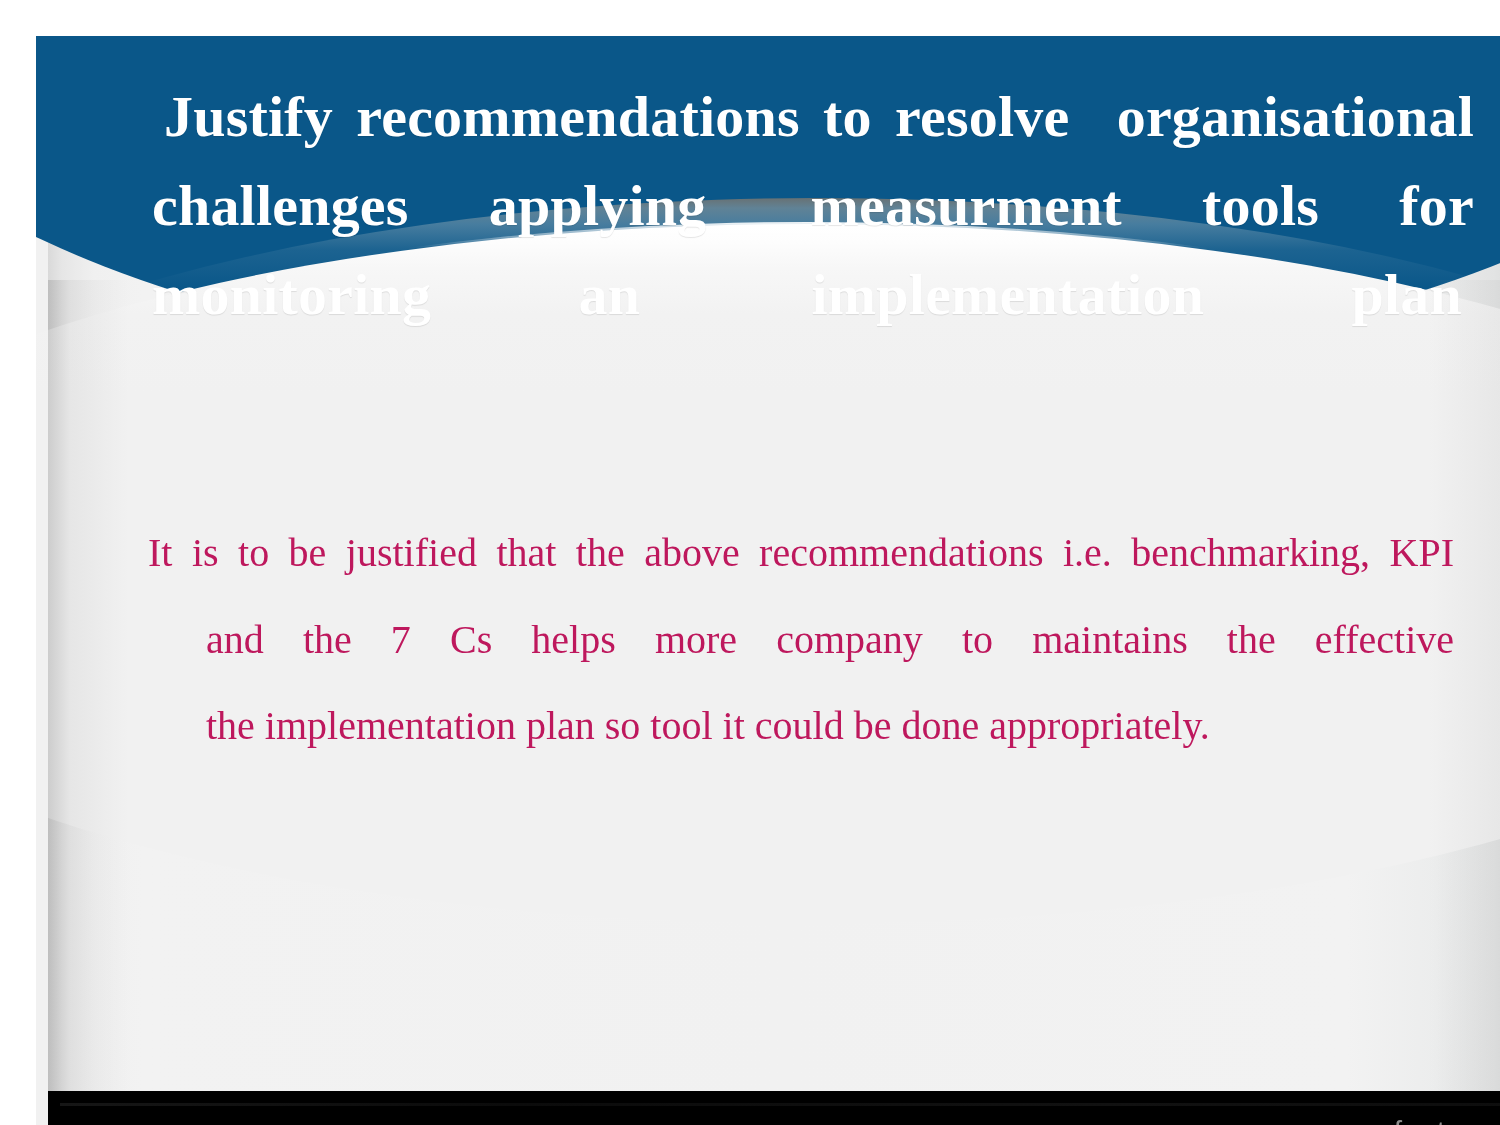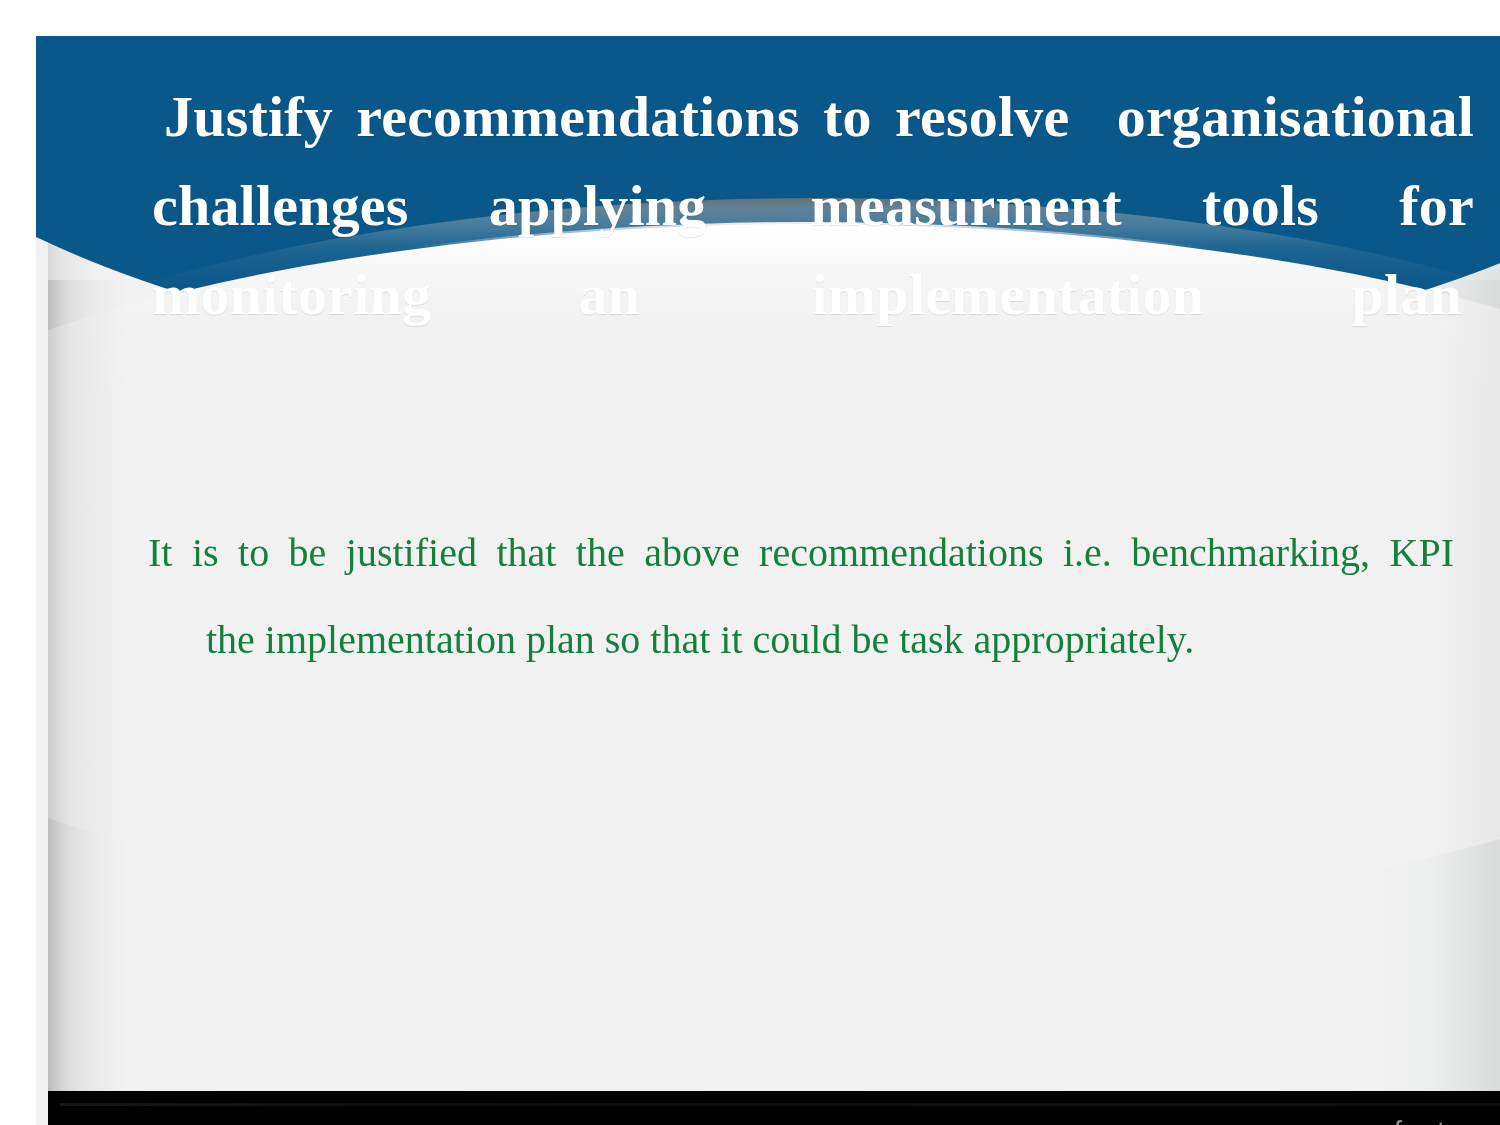--- a/index.html
+++ b/index.html
@@ -136,21 +136,21 @@
   .title .tail {
     text-align-last:left;
   }
 
   
   .body-text {
     position:absolute;
     left:88px;
     top:456px;
     width:1330px;
-    color:#15803d;
+    color:#be185d;
     font-size:40px;
     line-height:74.5px;
     text-align:justify;
     text-indent:0;
     z-index:7;
   }
   .body-text .l { display:block; text-align:justify; text-align-last:justify; }
   .body-text .l.first { text-align-last:justify; }
   .body-text .l.last  { text-align-last:left; padding-left:58px; }
   .body-text .l.ind   { padding-left:58px; }
@@ -200,21 +200,22 @@
 
   <h1 class="title">
     <span>Justify   recommendations   to   resolve</span>
     <span>organisational        challenges        applying</span>
     <span>measurment     tools     for     monitoring     an</span>
     <span class="tail">implementation plan</span>
   </h1>
 
   <div class="body-text">
     <span class="l first">It is to be justified that the above recommendations i.e. benchmarking, KPI</span>
-    <span class="l last">the implementation plan so that it could be task appropriately.</span>
+    <span class="l ind">and   the   7   Cs   helps   more   company   to   maintains   the   effective</span>
+    <span class="l last">the implementation plan so tool it could be done appropriately.</span>
   </div>
 
   <div class="footer">
     <div class="footer-sheen"></div>
     <div class="watermark">fppt.com</div>
   </div>
 
 </div>
 
 </body></html>

